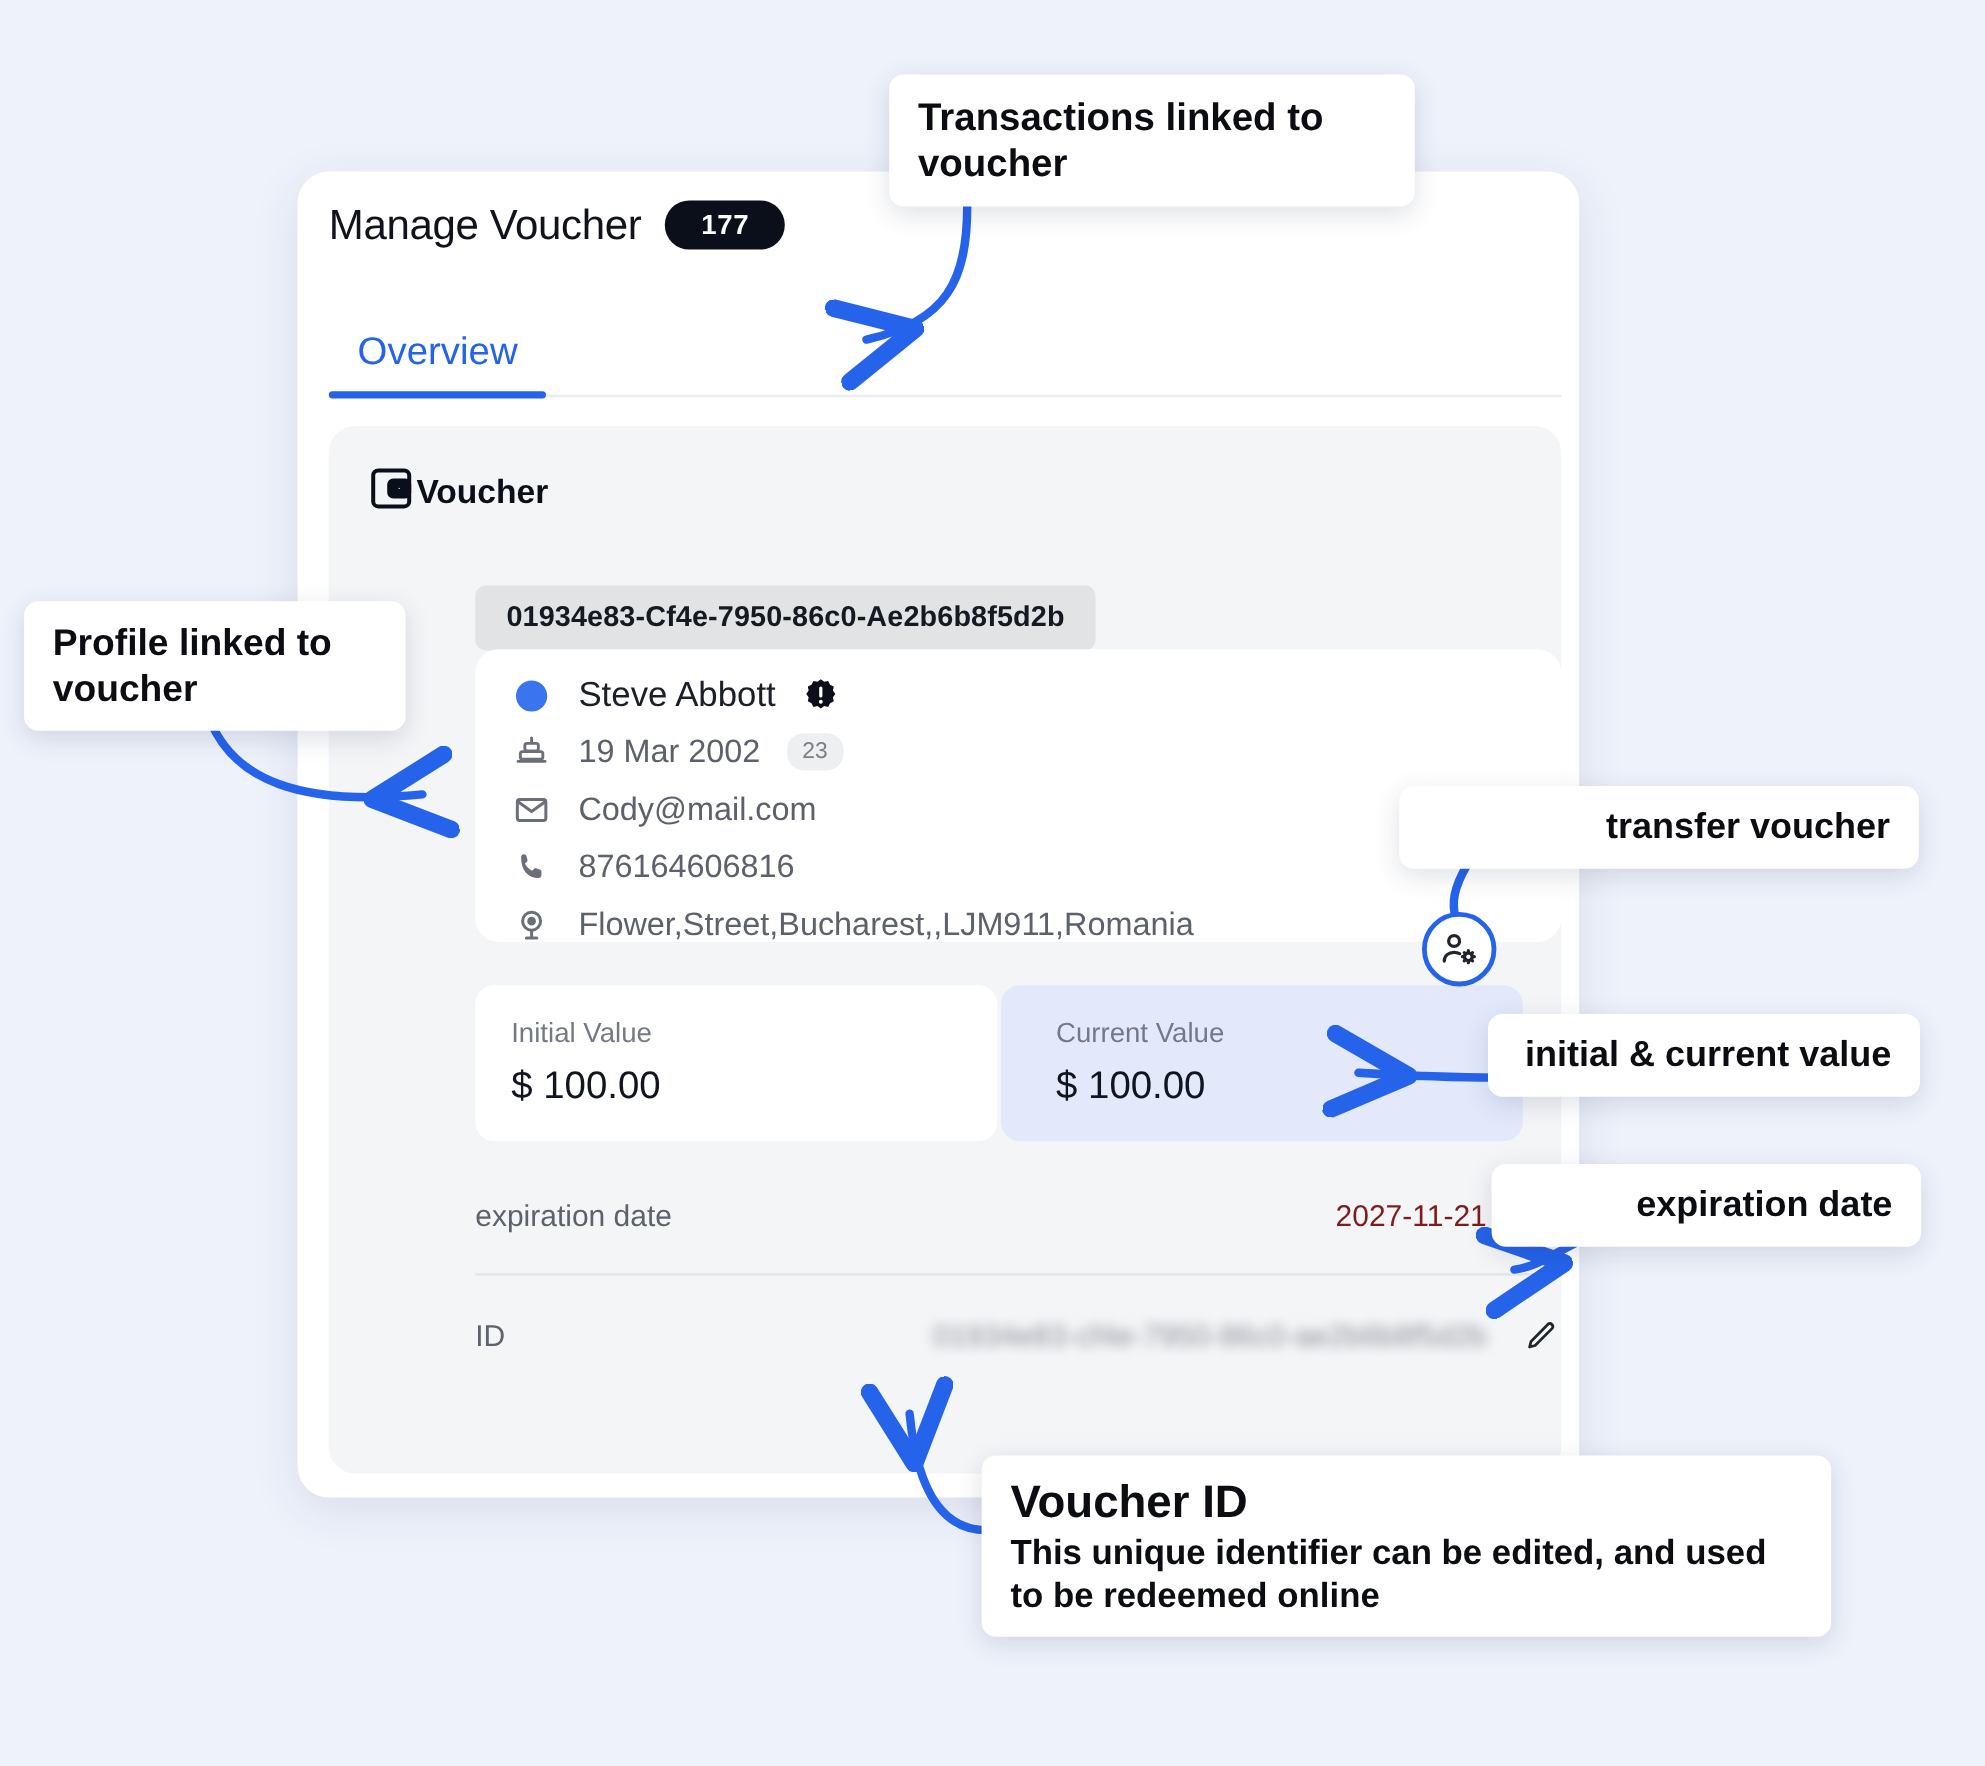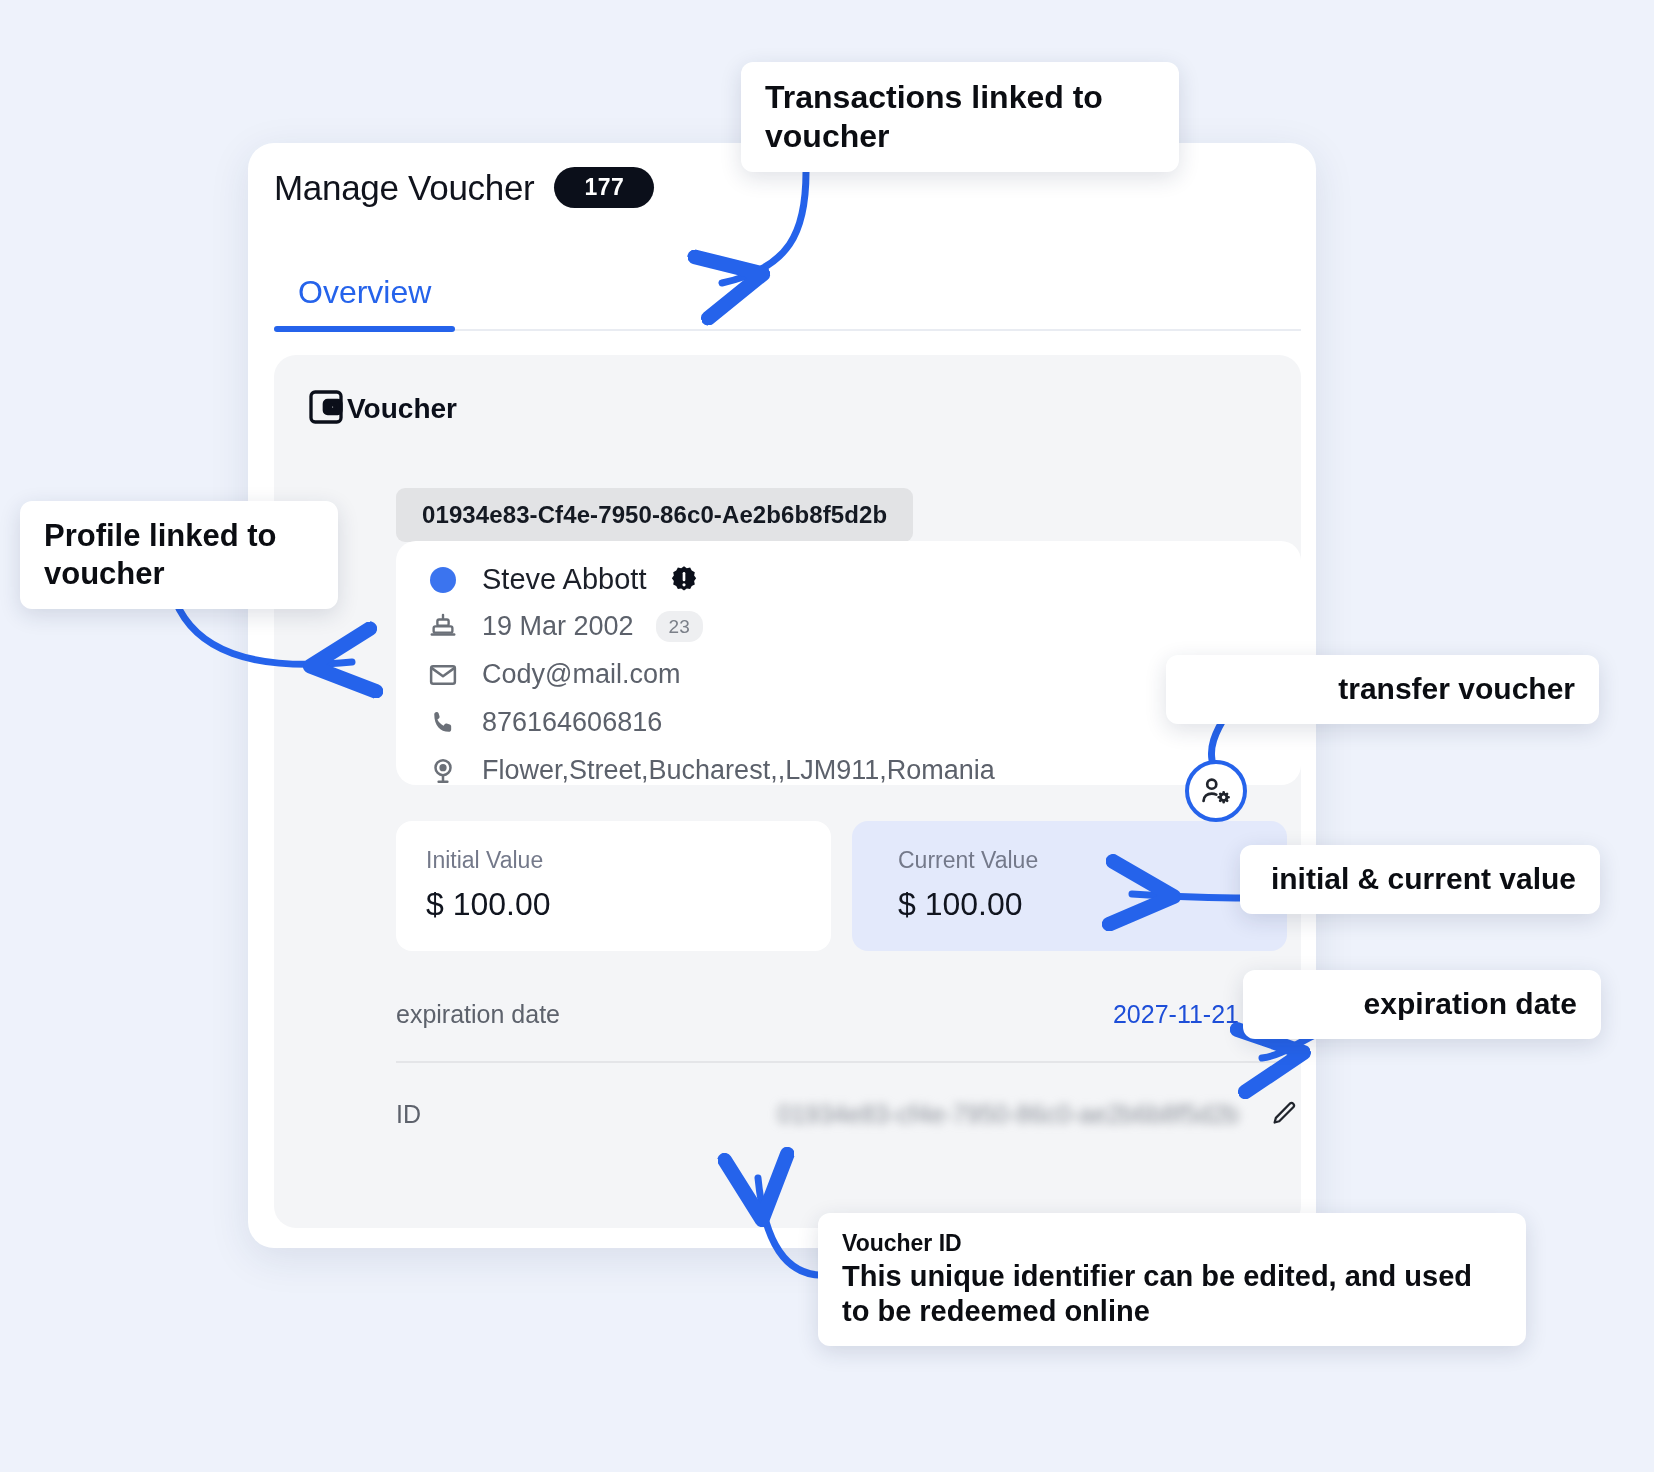--- a/index.html
+++ b/index.html
@@ -197,21 +197,21 @@
     height: 130px;
     border-radius: 16px;
     box-sizing: border-box;
     padding: 26px 30px;
   }
   #initial-value-card {
     left: 122px;
     background: #ffffff;
   }
   #current-value-card {
-    left: 578px;
+    left: 560px;
     background: #e3e9fb;
     padding-left: 46px;
   }
   .value-label {
     font-size: 23px;
     color: #74798a;
     margin-bottom: 12px;
   }
   .value-amount {
     font-size: 32px;
@@ -230,21 +230,21 @@
   #expiration-row { top: 622px; height: 74px; }
   #id-row { top: 722px; height: 74px; }
 
   .detail-label {
     font-size: 25px;
     color: #5d626c;
     flex: 1;
   }
   .detail-value {
     font-size: 25px;
-    color: #1d4ed8;
+    color: #7f1d1d;
     margin-right: 28px;
   }
   .detail-value.blurred {
     filter: blur(5px);
     color: #8b9099;
   }
   #detail-divider {
     position: absolute;
     left: 122px;
     top: 706px;
@@ -293,21 +293,21 @@
   }
   #callout-expiration {
     left: 1243px; top: 970px; width: 310px;
     font-size: 30px;
     text-align: right;
   }
   #callout-voucher-id {
     left: 818px; top: 1213px; width: 660px;
     font-size: 29px;
   }
-  #callout-voucher-id .co-title { font-size: 23px; margin-bottom: 2px; }
+  #callout-voucher-id .co-title { font-size: 38px; margin-bottom: 2px; }
 
   svg.anno { position: absolute; overflow: visible; z-index: 35; pointer-events: none; }
 </style>
 </head>
 <body>
 
 <div id="app-window">
 
   <div id="window-header">
     <div id="page-title">Manage Voucher</div>

